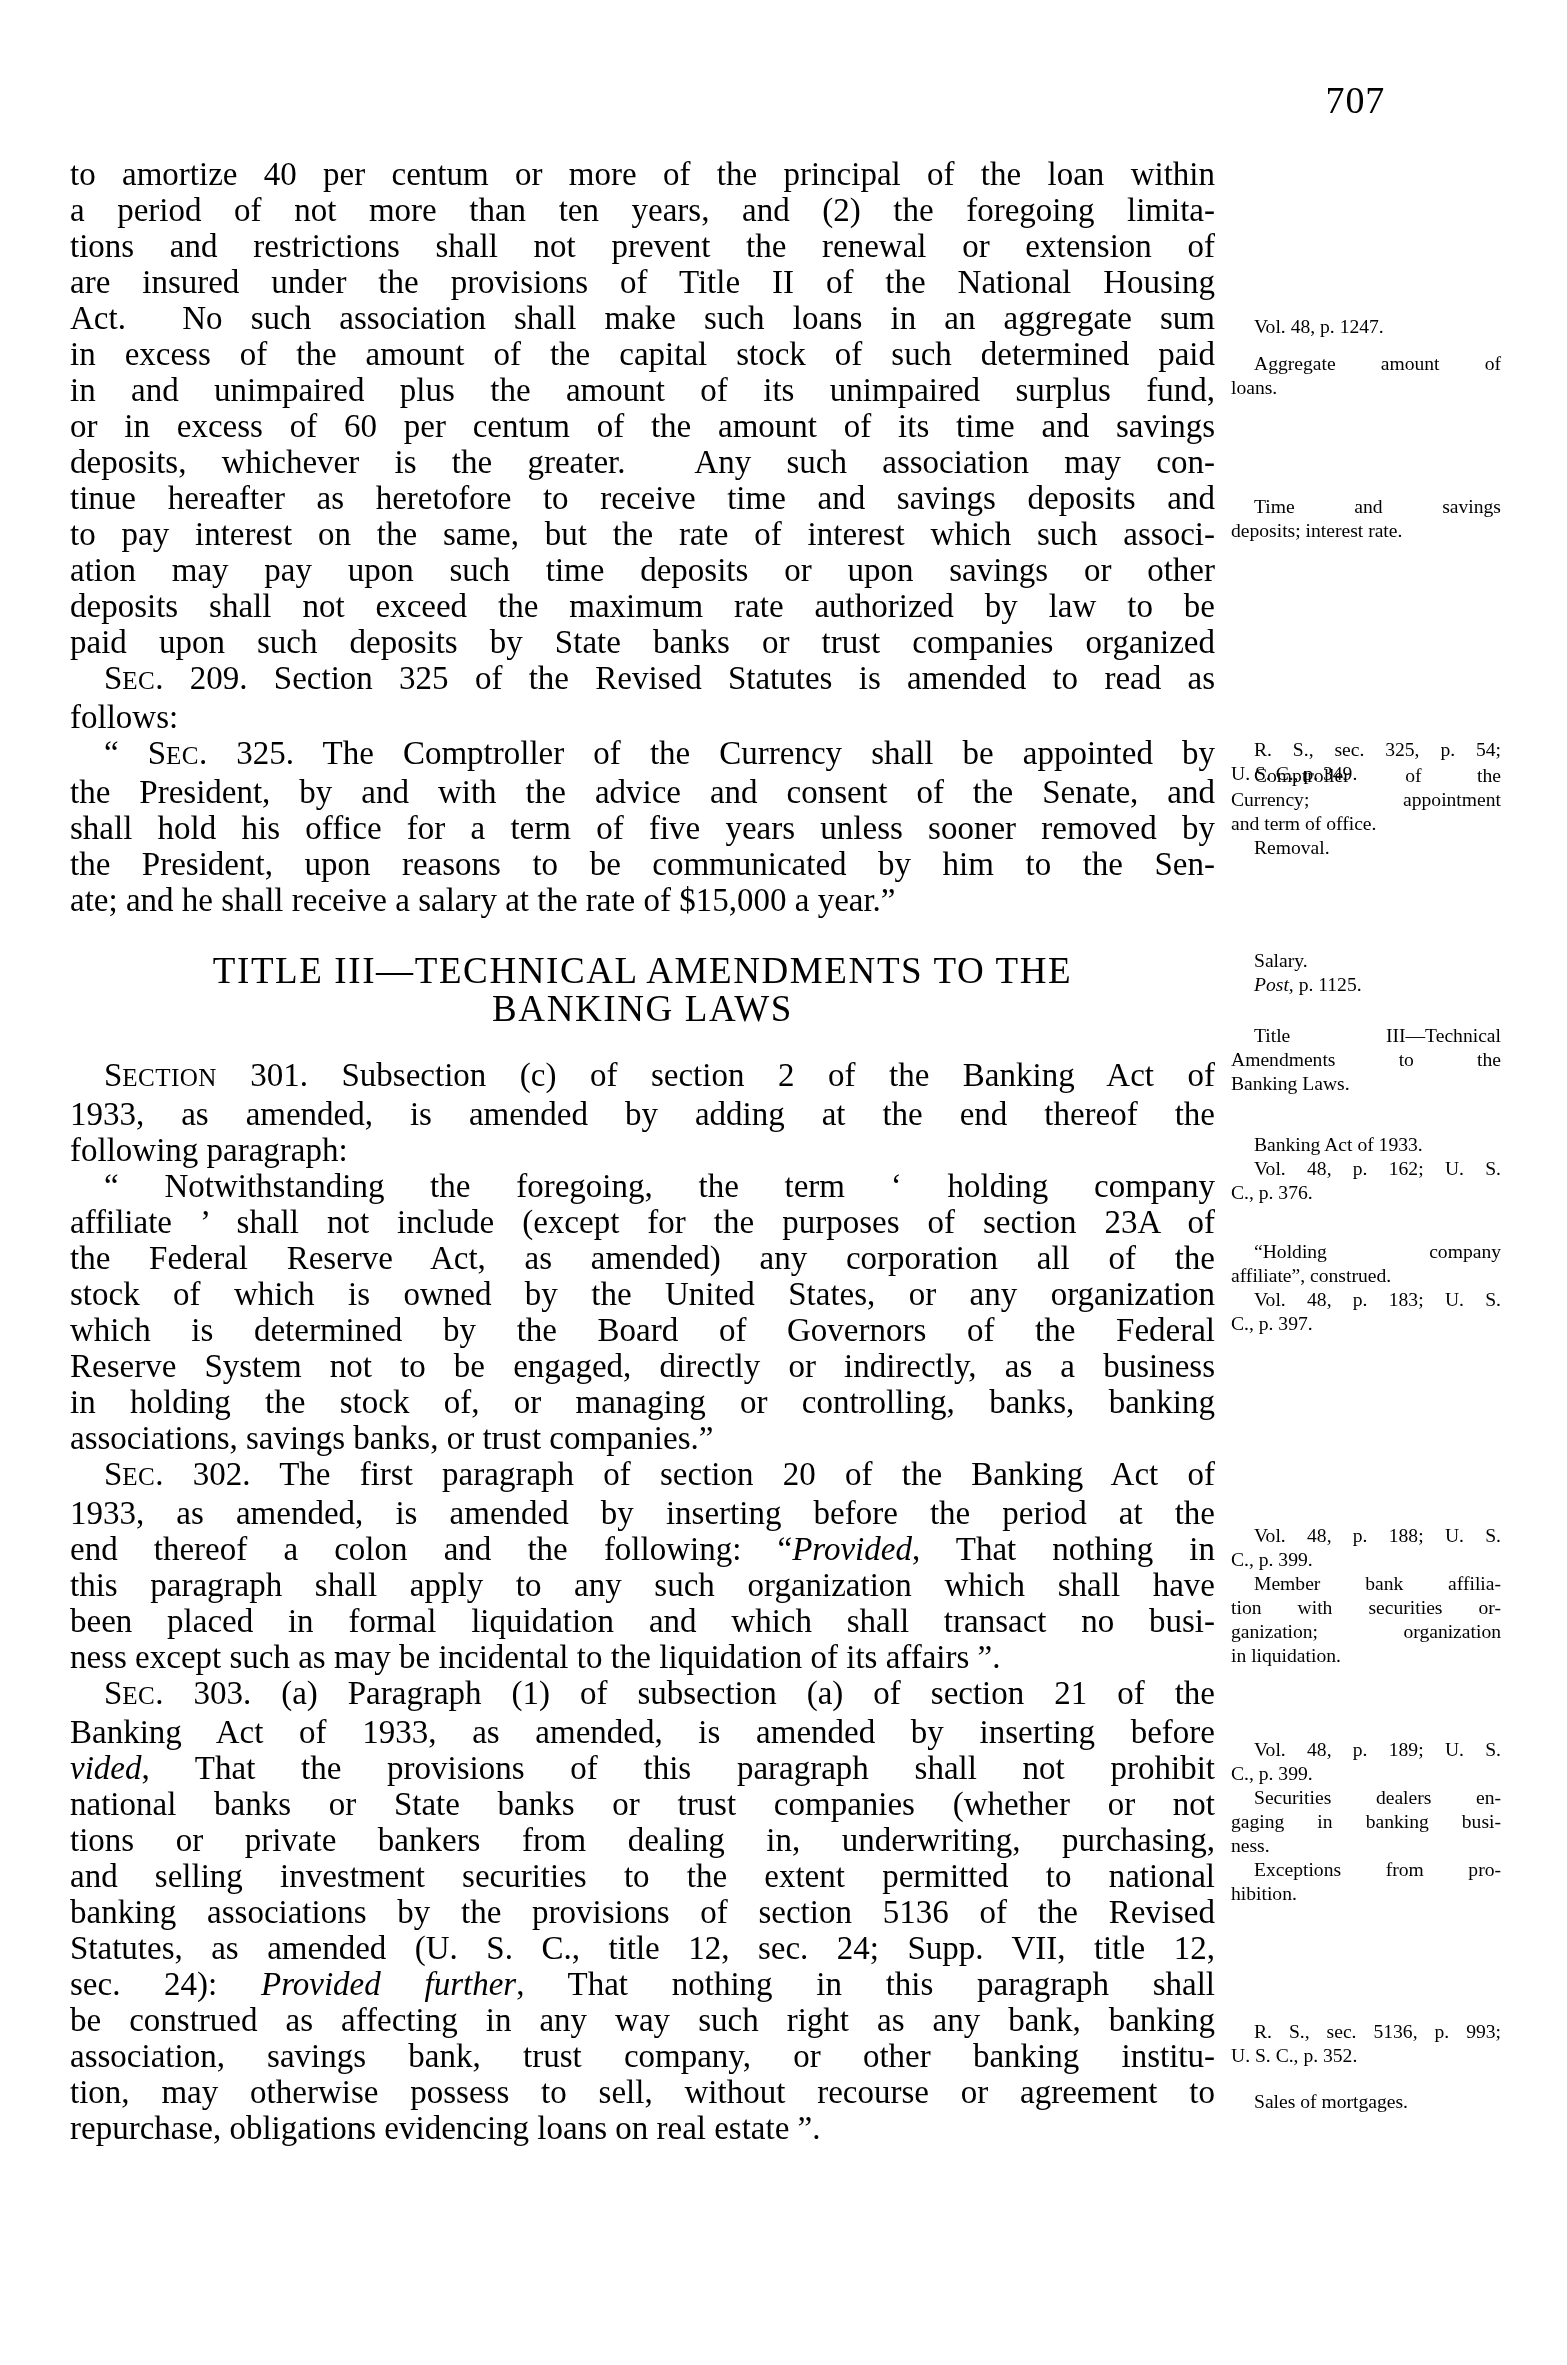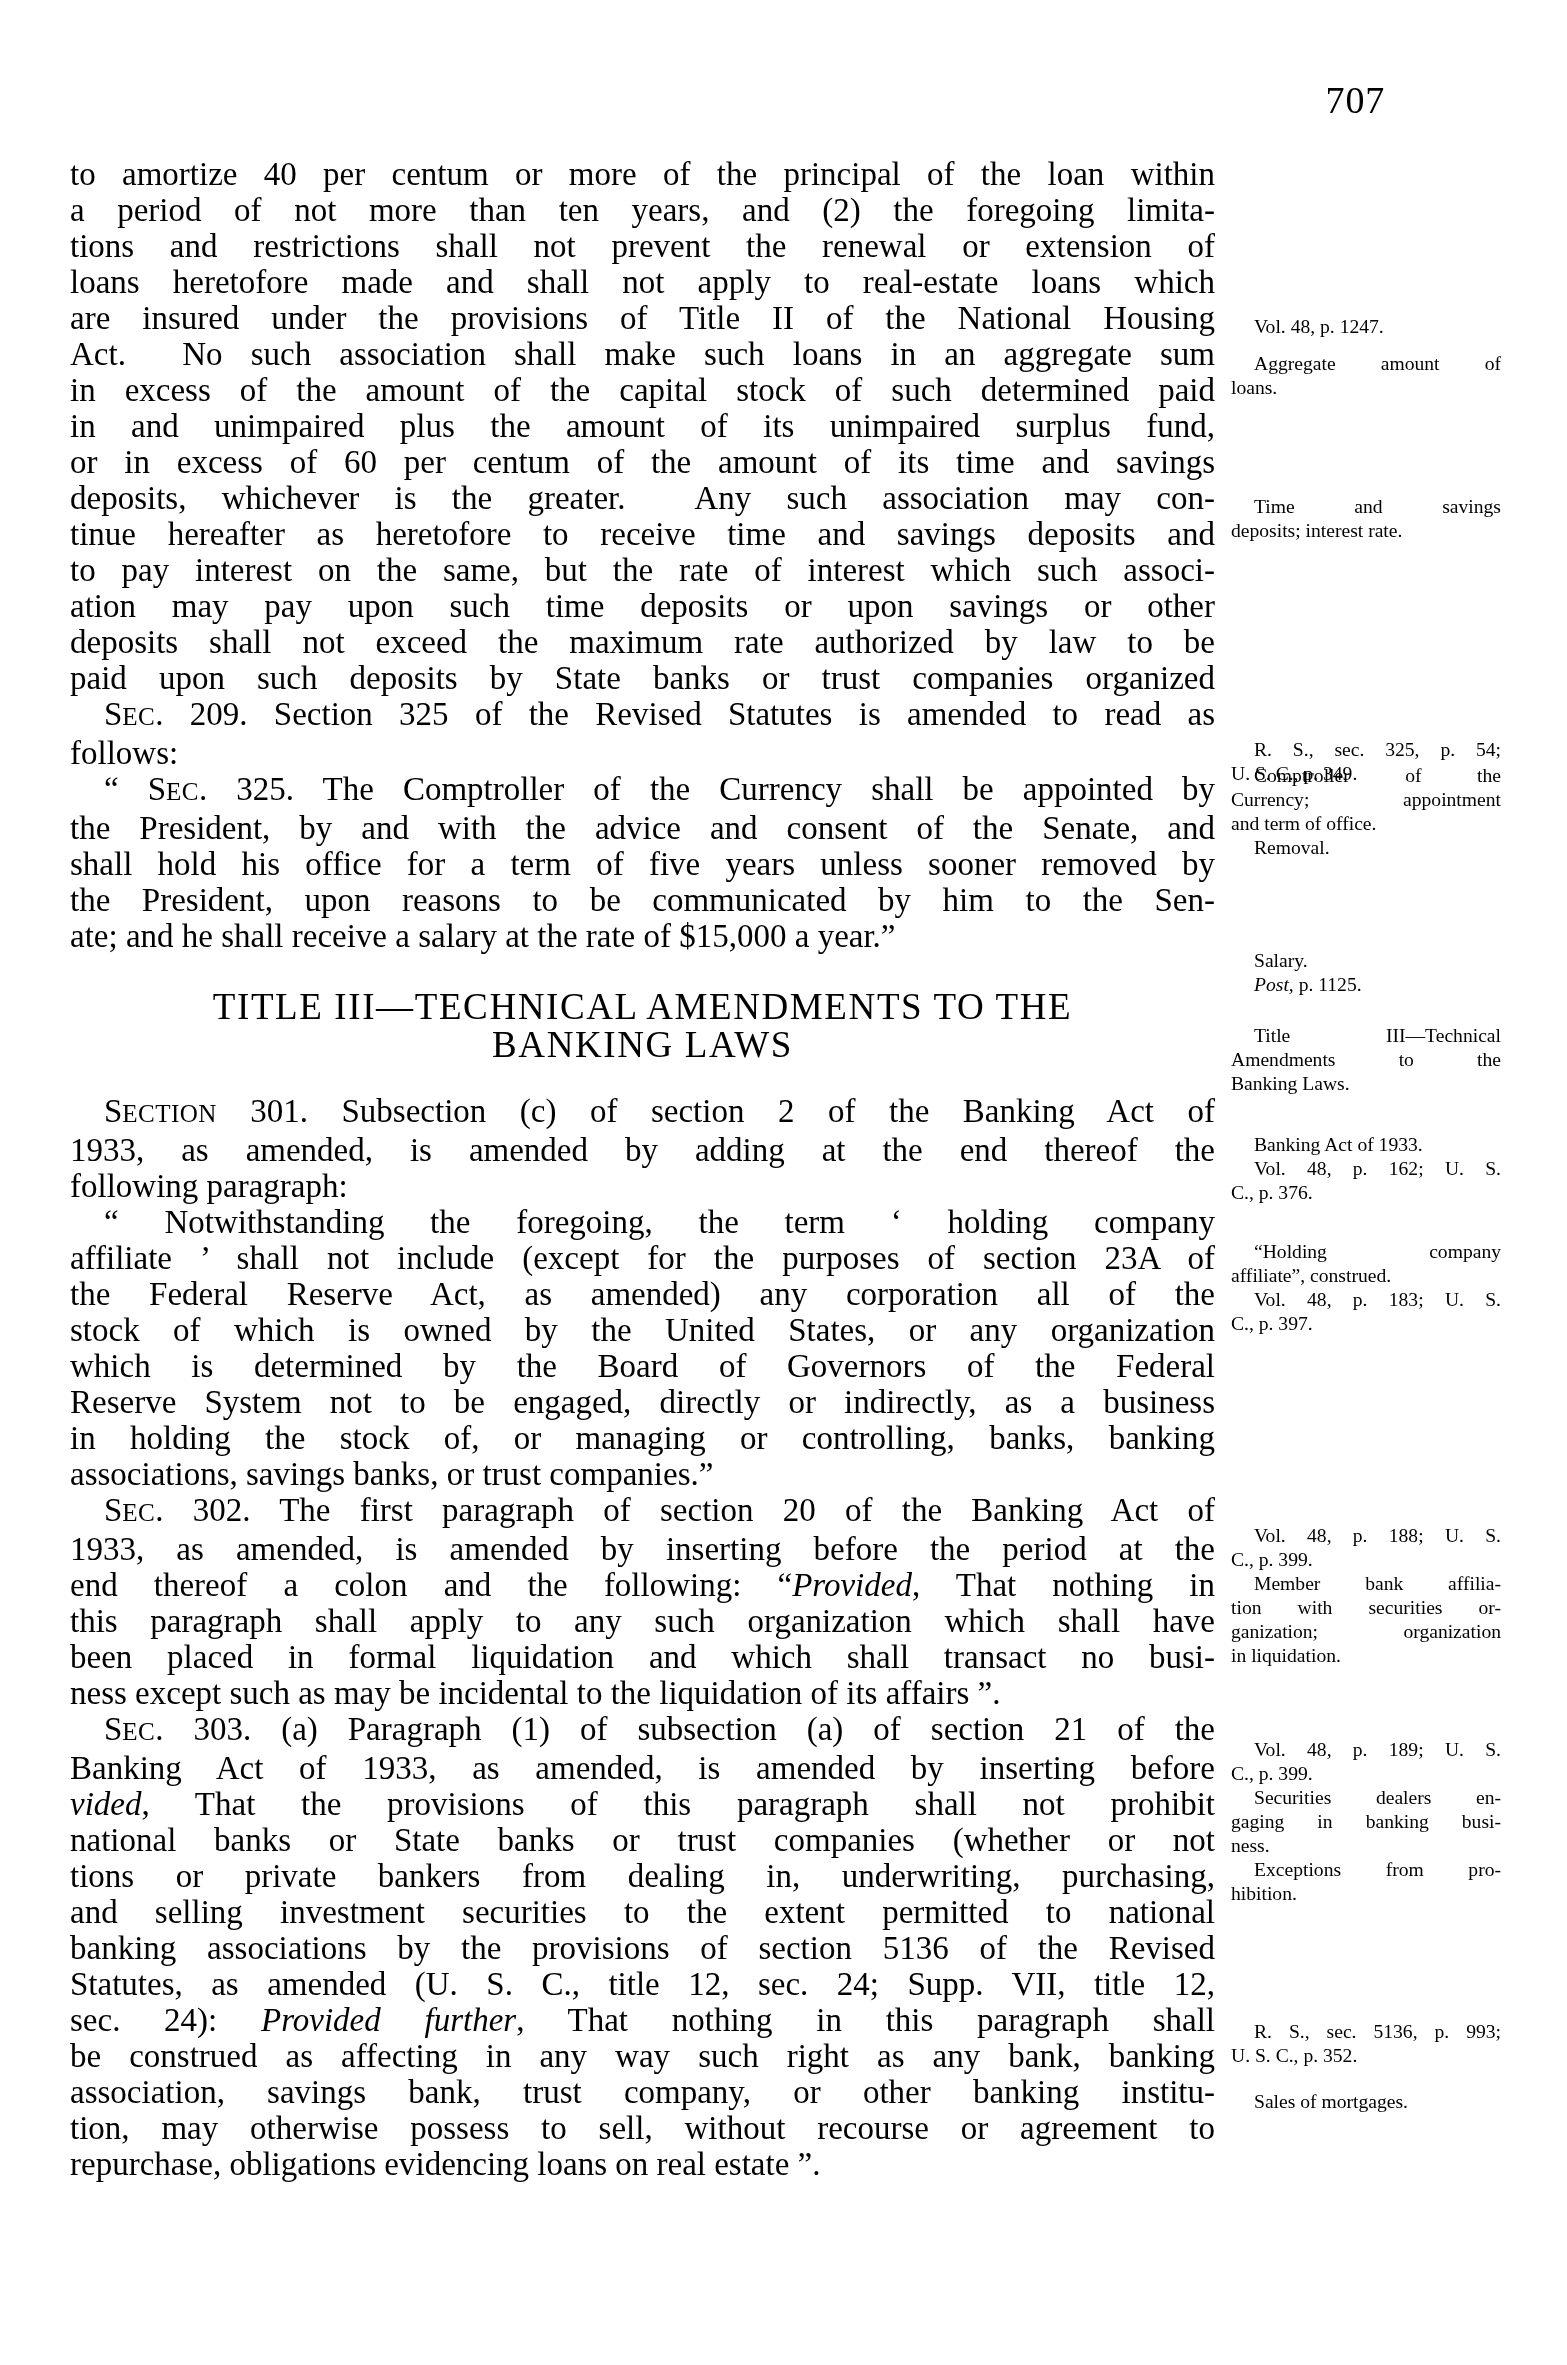--- a/index.html
+++ b/index.html
@@ -81,21 +81,20 @@
 </head>
 <body>
 
 <div id="page">
   <div id="header-title"></div>
   <div id="page-number">707</div>
   <div id="body-col">
       <div class="bl">to amortize 40 per centum or more of the principal of the loan within</div>
       <div class="bl">a period of not more than ten years, and (2) the foregoing limita-</div>
       <div class="bl">tions and restrictions shall not prevent the renewal or extension of</div>
-      <div class="bl">loans heretofore made and shall not apply to real-estate loans which</div>
       <div class="bl">are insured under the provisions of Title II of the National Housing</div>
       <div class="bl">Act.  No such association shall make such loans in an aggregate sum</div>
       <div class="bl">in excess of the amount of the capital stock of such determined paid</div>
       <div class="bl">in and unimpaired plus the amount of its unimpaired surplus fund,</div>
       <div class="bl">or in excess of 60 per centum of the amount of its time and savings</div>
       <div class="bl">deposits, whichever is the greater.  Any such association may con-</div>
       <div class="bl">tinue hereafter as heretofore to receive time and savings deposits and</div>
       <div class="bl">to pay interest on the same, but the rate of interest which such associ-</div>
       <div class="bl">ation may pay upon such time deposits or upon savings or other</div>
       <div class="bl">deposits shall not exceed the maximum rate authorized by law to be</div>

